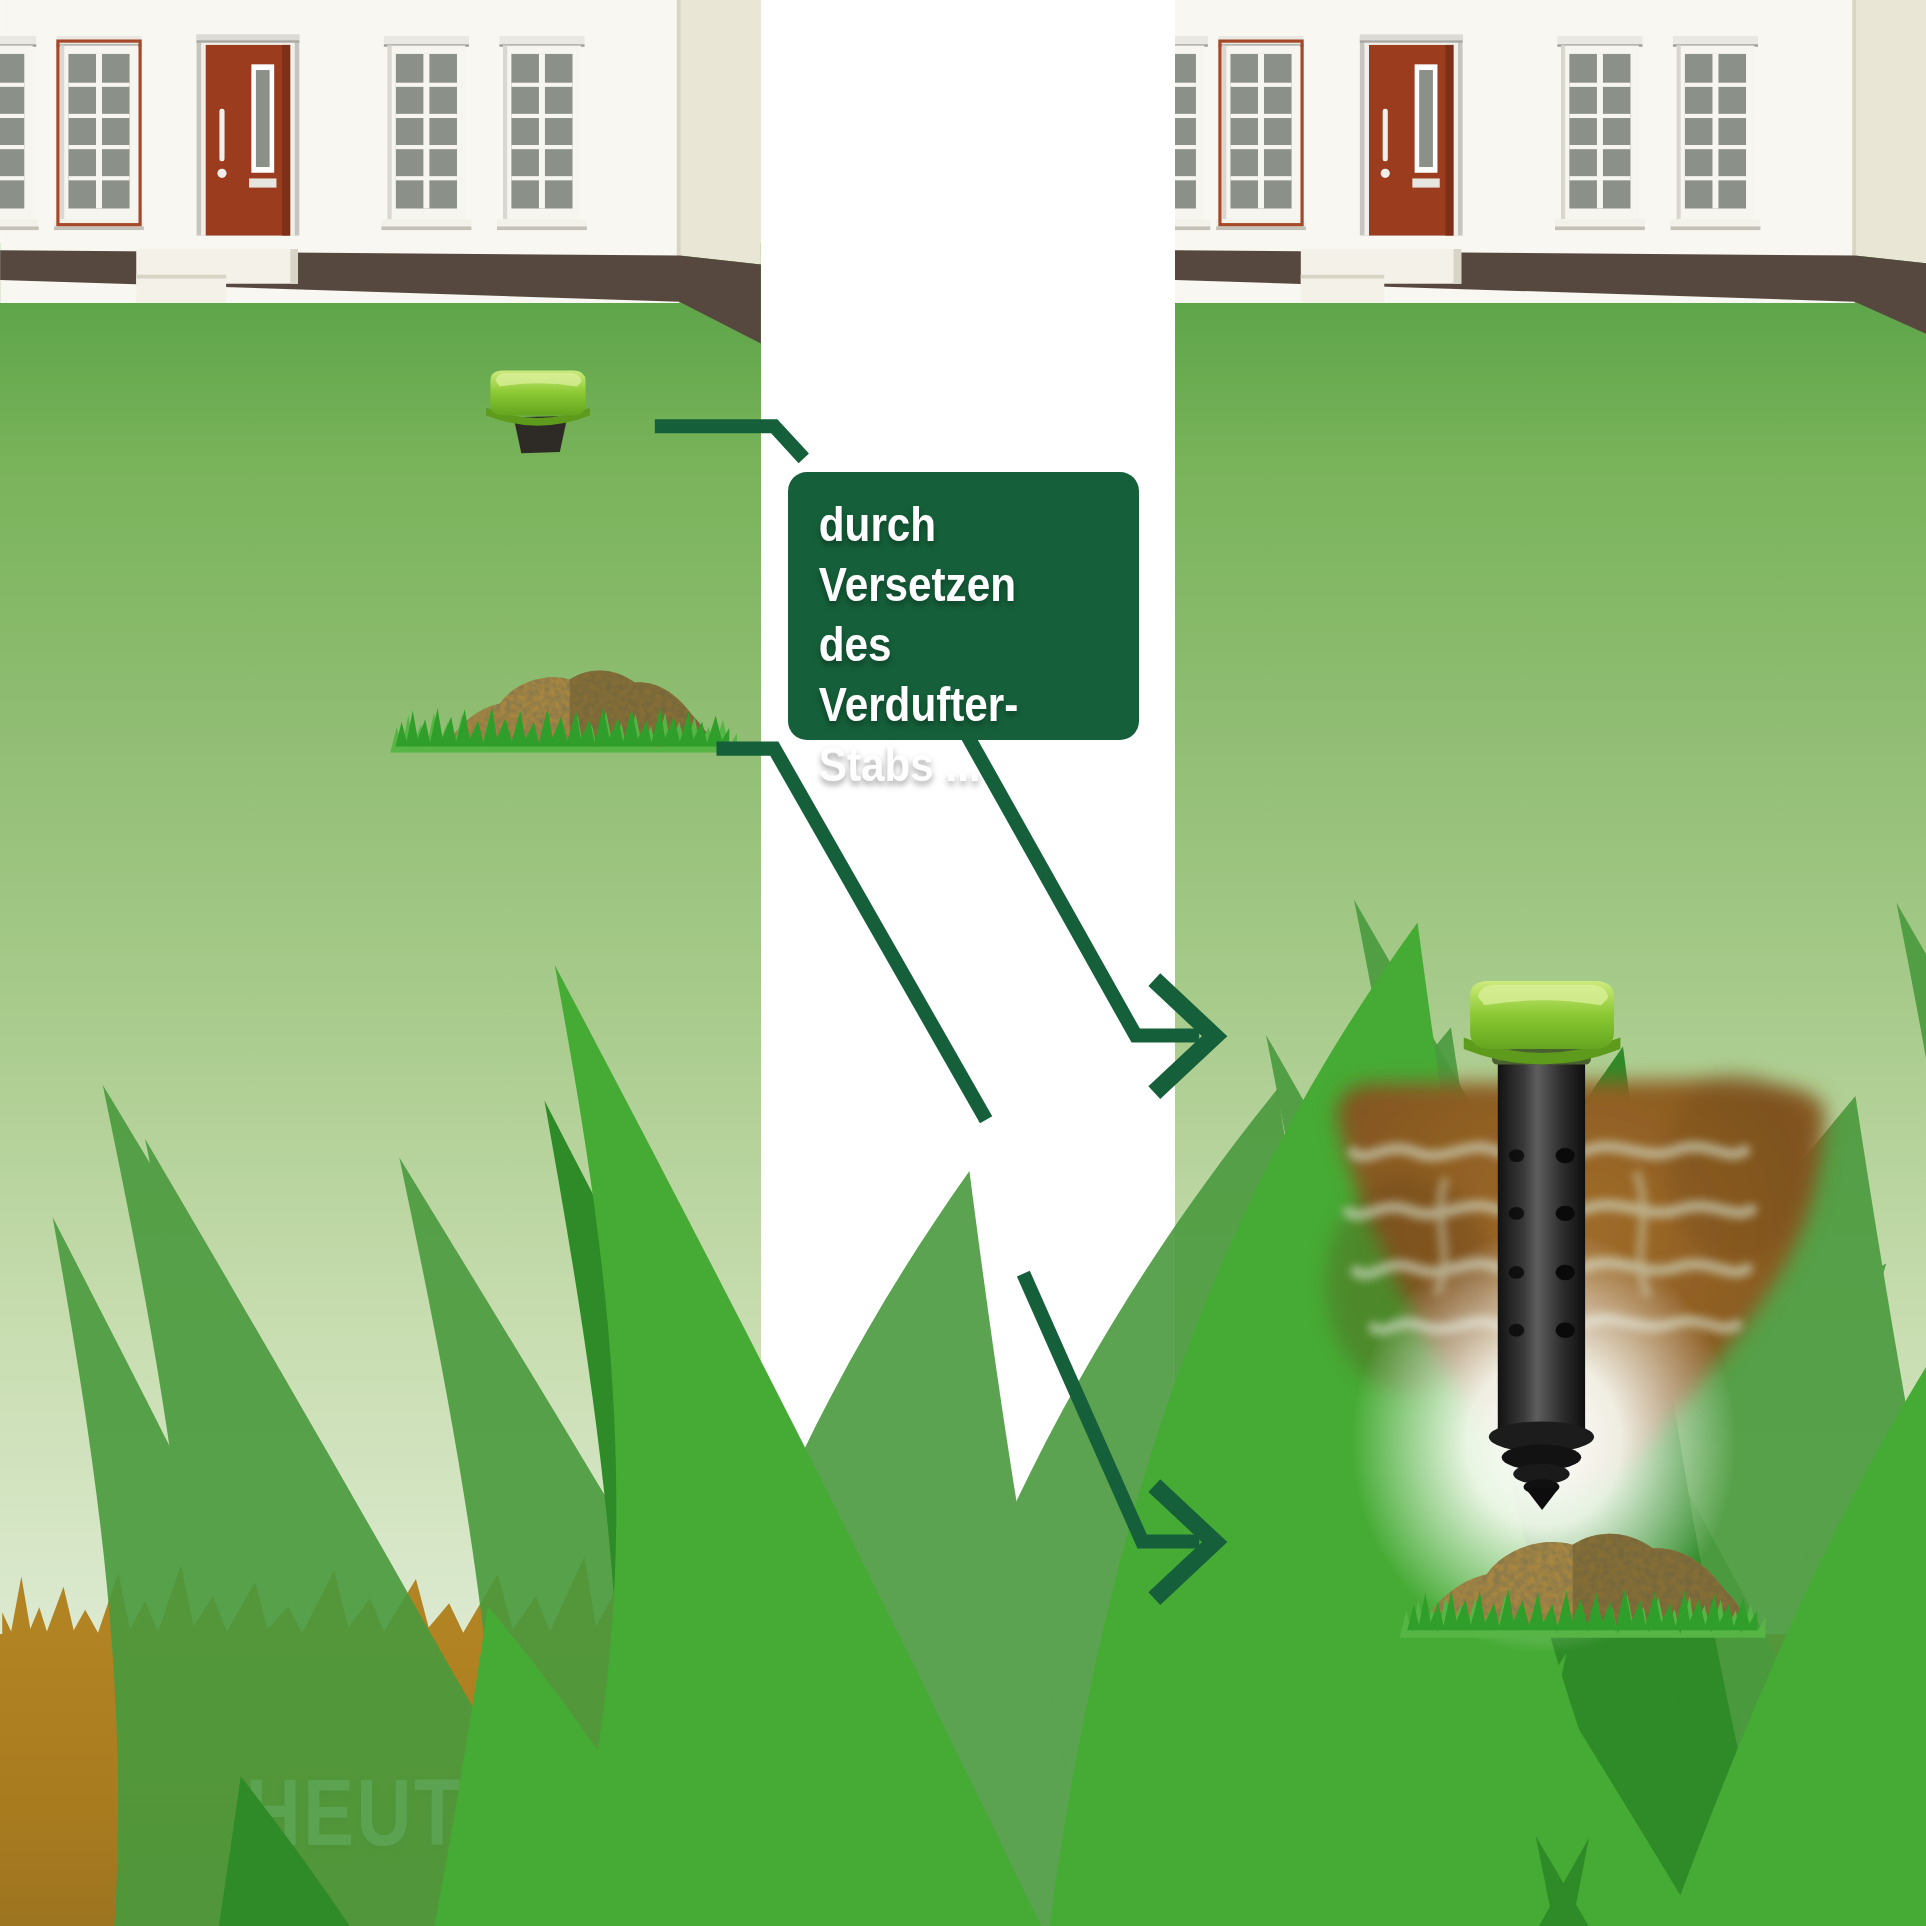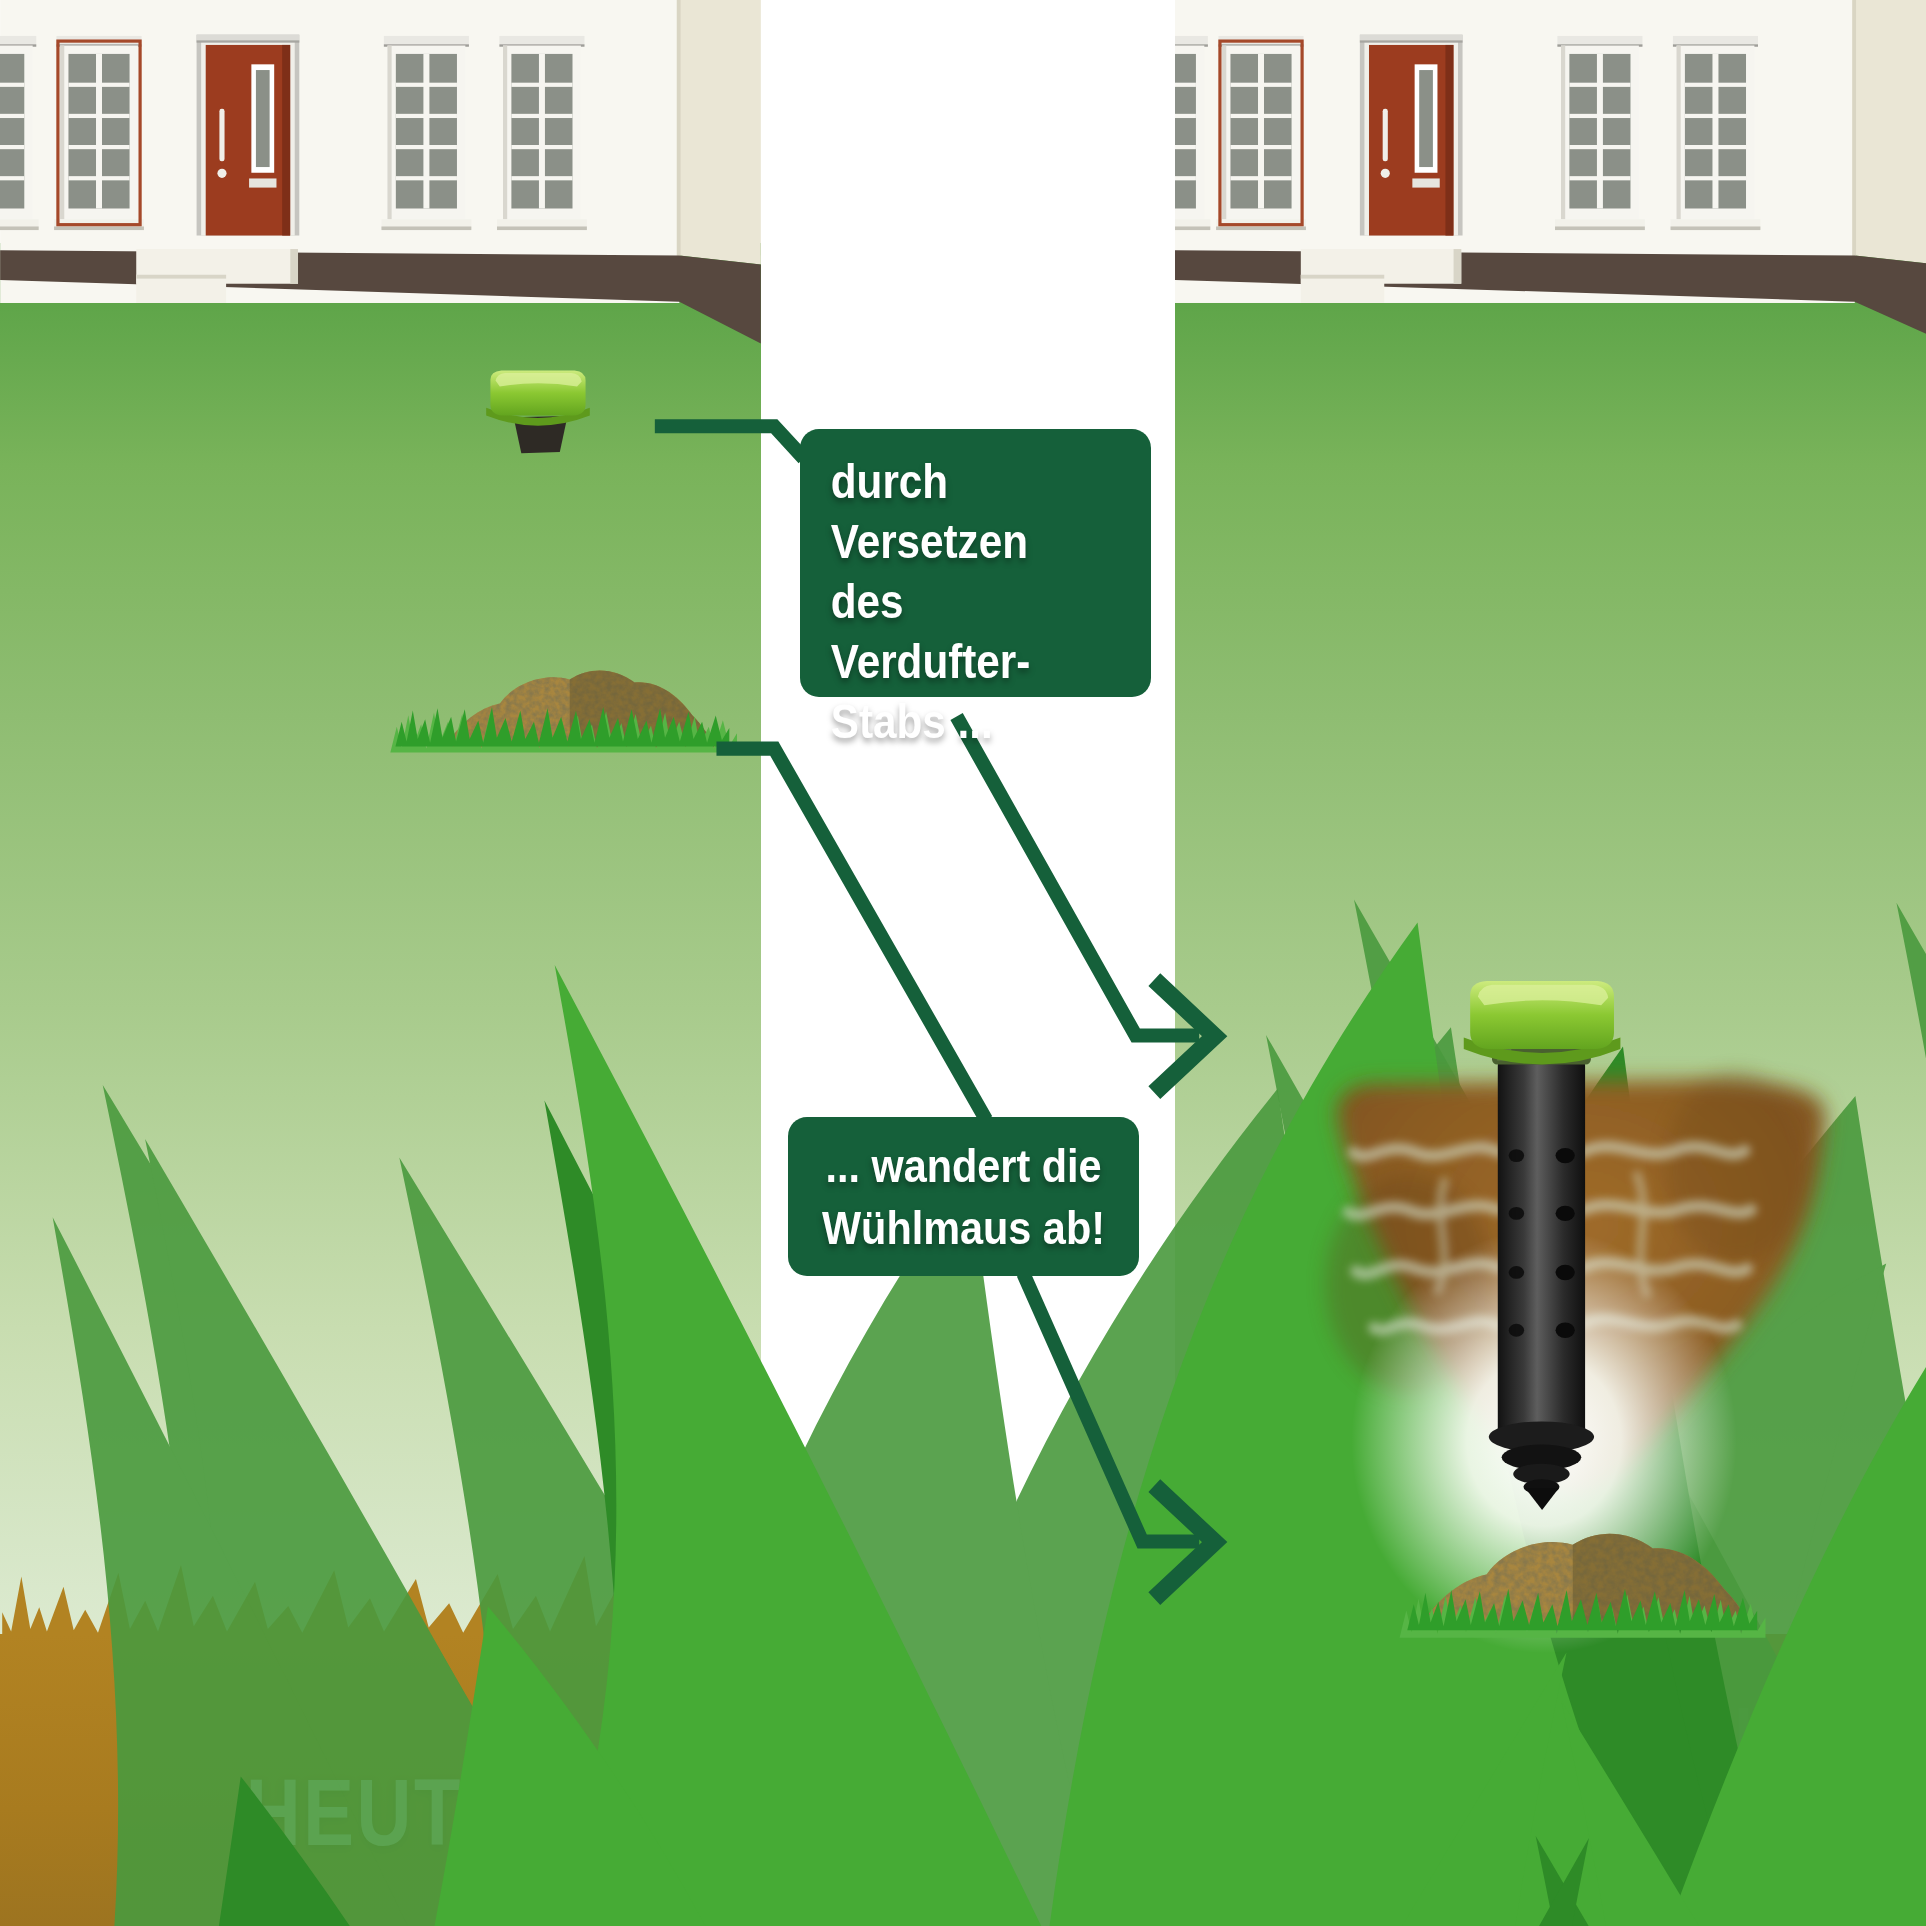--- a/index.html
+++ b/index.html
@@ -10,21 +10,21 @@
   #panel-right{left:1175px;width:751px;}
   .lawn{position:absolute;left:0;width:100%;top:243px;height:1391px;
         background:linear-gradient(180deg,#55a043 0%,#79b35a 16%,#8fbd72 34%,
                    #a8cb8c 55%,#c8ddb0 78%,#dcead0 100%);}
   .band{position:absolute;left:0;width:100%;top:1634px;height:292px;
         background:linear-gradient(180deg,var(--band) 0%,#a87b1f 60%,#9d7420 100%);}
   .house-svg{position:absolute;left:0;top:0;}
   .overlay-svg{position:absolute;left:0;top:0;pointer-events:none;}
   .callout{position:absolute;background:var(--accent);border-radius:19px;color:#fff;}
   .callout .txt{font-weight:bold;color:#fff;text-shadow:0 3.9px 6.4px rgba(0,0,0,.35);}
-  #callout-move{left:788px;top:429px;width:351px;height:268px;margin-left:12px;}
+  #callout-move{left:788px;top:472px;width:351px;height:268px;}
   #callout-move .txt{padding:23px 19px 0 35px;font-size:48px;line-height:60px;
                      transform:scaleX(.88);transform-origin:left top;}
   #callout-result{left:788px;top:1117px;width:351px;height:159px;}
   #callout-result .txt{padding-top:18px;font-size:46px;line-height:62px;text-align:center;
                        transform:scaleX(.9);transform-origin:center top;}
   .callout .line{display:block;}
   .panel-label{position:absolute;left:0;width:100%;text-align:center;color:#fff;
                font-weight:bold;text-shadow:0 3.9px 9px rgba(70,45,0,.45);}
   #label-left{top:1758px;font-size:95px;letter-spacing:3.2px;}
   #label-right{top:1685px;font-size:91px;line-height:110px;letter-spacing:2.6px;}
@@ -297,21 +297,15 @@
 
   <div class="callout" id="callout-move">
     <div class="txt">
       <span class="line">durch</span>
       <span class="line">Versetzen</span>
       <span class="line">des Verdufter-</span>
       <span class="line">Stabs ...</span>
     </div>
   </div>
 
-  <div class="callout" id="callout-result">
-    <div class="txt">
-      <span class="line">... wandert die</span>
-      <span class="line">Wühlmaus ab!</span>
-    </div>
-  </div>
 
 </div>
 
 
 </body></html>

